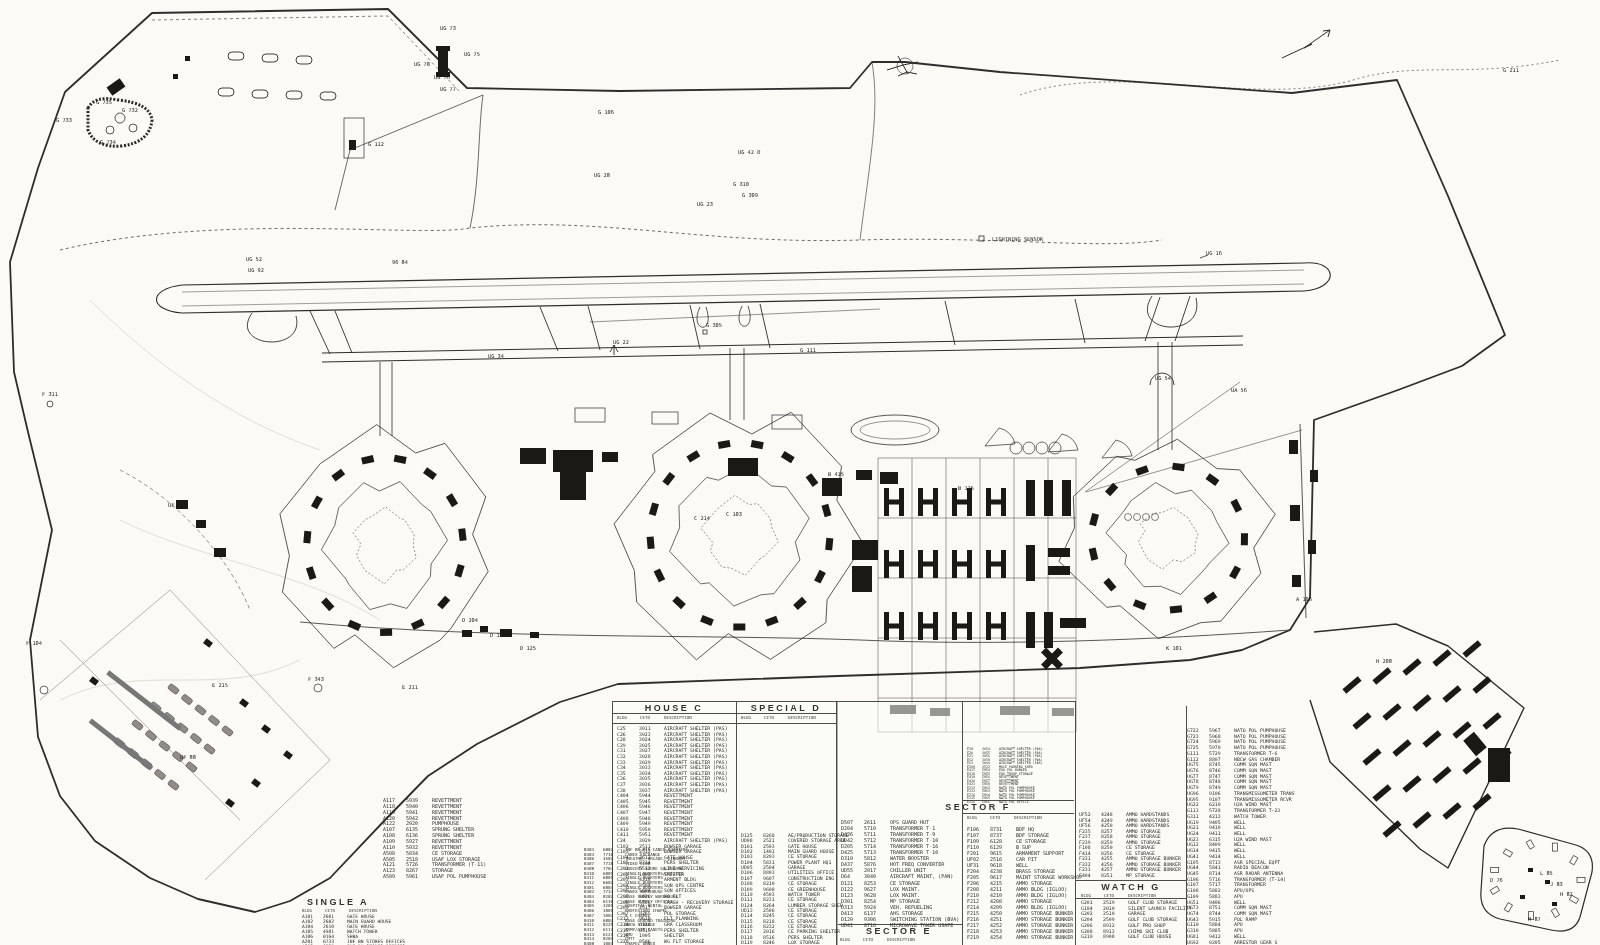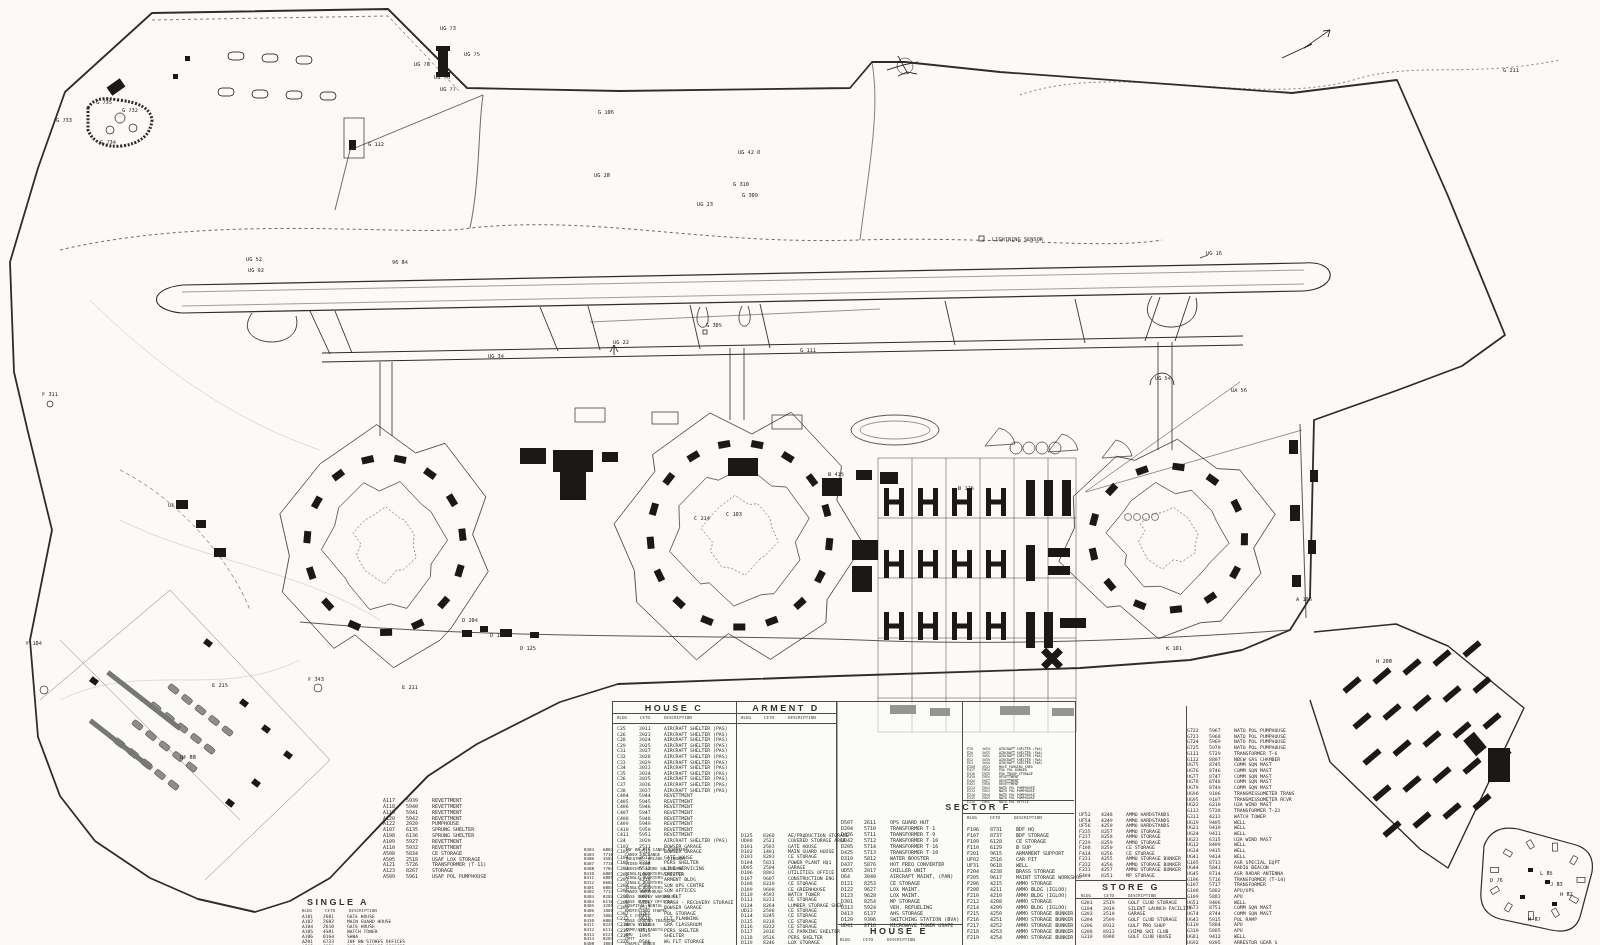--- a/index.html
+++ b/index.html
@@ -389,24 +389,24 @@
     <div class="vline" style="left:1186px;top:706px;height:239px;"></div>
     <div class="hline" style="left:612px;top:713px;width:224px;"></div>
     <div class="hline" style="left:612px;top:723px;width:224px;"></div>
     <div class="hline" style="left:962px;top:800px;width:112px;"></div>
     <div class="hline" style="left:962px;top:813px;width:112px;"></div>
     <div class="hline" style="left:838px;top:924px;width:124px;"></div>
     <div class="hline" style="left:1076px;top:880px;width:110px;"></div>
     <div class="hline" style="left:1076px;top:898px;width:110px;"></div>
   <div class="lg-head" style="left: 283px; top: 897px; width: 110px; font-size: 9px;">SINGLE A</div>
       <div class="lg-head" style="left: 604px; top: 703px; width: 140px; font-size: 9px;">HOUSE C</div>
-      <div class="lg-head" style="left: 726px; top: 703px; width: 120px; font-size: 9px;">ARMENT D</div>
-      <div class="lg-head" style="left: 844px; top: 926px; width: 110px; font-size: 9px;">HOUSE E</div>
+      <div class="lg-head" style="left: 726px; top: 703px; width: 120px; font-size: 9px;">SPECIAL D</div>
+      <div class="lg-head" style="left: 844px; top: 926px; width: 110px; font-size: 9px;">SECTOR E</div>
       <div class="lg-head" style="left: 923px; top: 802px; width: 110px; font-size: 9px;">SECTOR F</div>
-      <div class="lg-head" style="left: 1076px; top: 882px; width: 110px; font-size: 9px;">STORE G</div>
+      <div class="lg-head" style="left: 1076px; top: 882px; width: 110px; font-size: 9px;">WATCH G</div>
       <div class="lg-cols" style="left: 302px; top: 908px; font-size: 4.2px;">
         <span style="width: 23px;">BLDG</span>
         <span style="width: 24px;">CETO</span>
         <span>DESCRIPTION</span>
       </div>
       <div class="lg-cols" style="left: 617px; top: 715px; font-size: 4.2px;">
         <span style="width: 23px;">BLDG</span>
         <span style="width: 24px;">CETO</span>
         <span>DESCRIPTION</span>
       </div>

